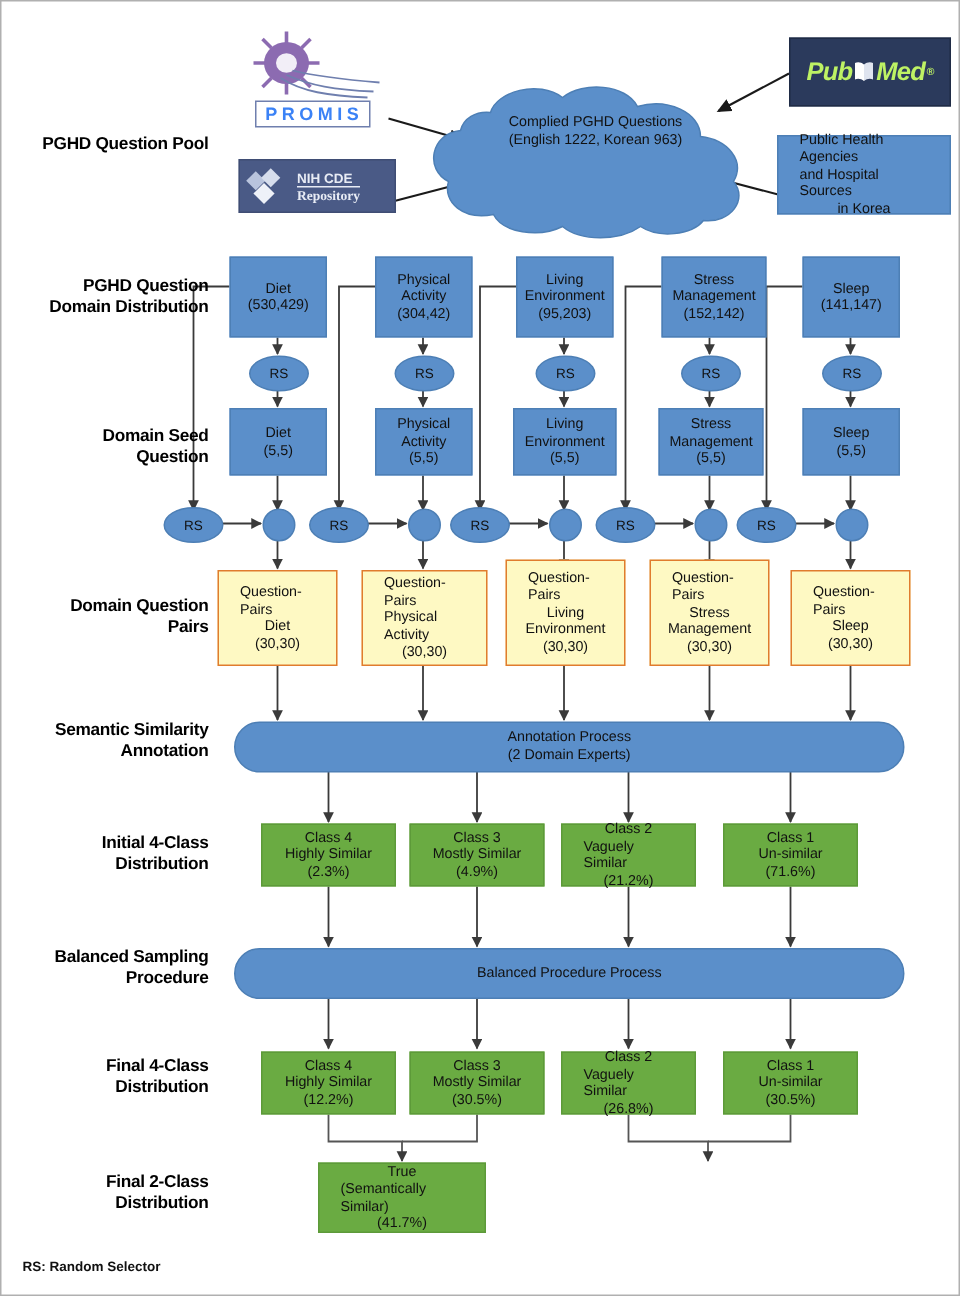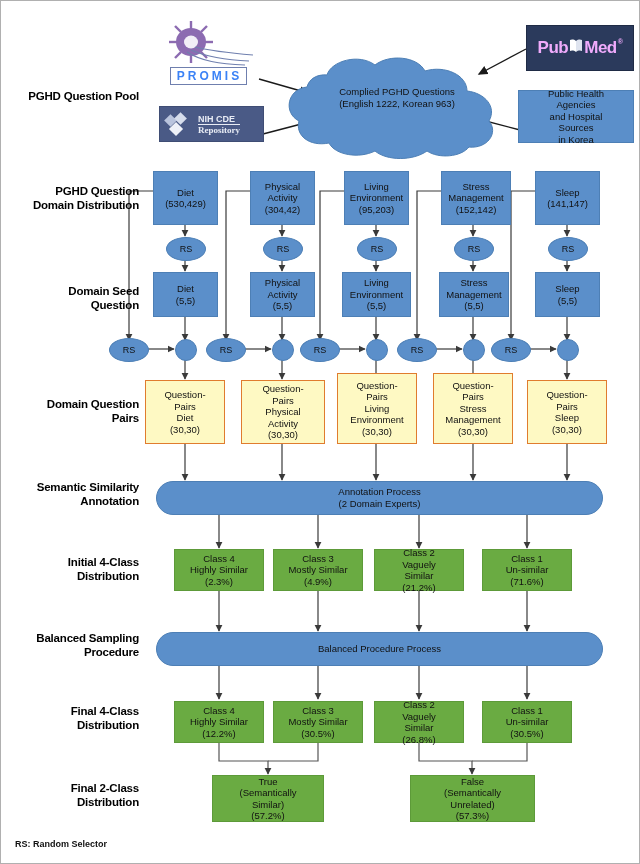--- a/index.html
+++ b/index.html
@@ -2,36 +2,36 @@
 <html><head>
 <meta charset="utf-8">
 <style>
   html,body{margin:0;padding:0;background:#fff;}
   body{font-family:"Liberation Sans", sans-serif;}
   #page{position:relative;width:640px;height:864px;background:#ffffff;
         border:1px solid #b0b0b0;box-sizing:border-box;overflow:hidden;}
   .row-label{position:absolute;text-align:right;font-weight:bold;color:#000;
              font-size:11.5px;line-height:14px;letter-spacing:-0.2px;}
   .box{position:absolute;box-sizing:border-box;display:flex;align-items:center;
-       justify-content:center;text-align:center;font-size:9.5px;line-height:11.5px;
+       justify-content:center;text-align:left;font-size:9.5px;line-height:11.5px;
        color:#111;padding:14px;}
   .blue{background:#5b8fca;border:1px solid #4d7fb5;}
   .orange{background:#fef9c3;border:1px solid #e07c2e;}
   .green{background:#6aab42;border:1px solid #5d9a39;}
   .pill{position:absolute;background:#5b8fca;border:1px solid #4d7fb5;border-radius:999px;
         display:flex;align-items:center;justify-content:center;text-align:center;
         font-size:9.5px;line-height:12px;color:#111;}
   .ell{position:absolute;background:#5b8fca;border:1px solid #4d7fb5;border-radius:50%;
        display:flex;align-items:center;justify-content:center;font-size:9px;color:#111;}
   .dot{position:absolute;background:#5b8fca;border:1px solid #4d7fb5;border-radius:50%;}
   .logo{position:absolute;box-sizing:border-box;}
   #pubmed{background:#2b3a5c;border:1px solid #1f2b45;display:flex;align-items:center;
           justify-content:center;}
-  #pubmed .pm{font-weight:bold;font-size:17px;color:#f0abfc;letter-spacing:-0.5px;
-              display:flex;}
+  #pubmed .pm{font-weight:bold;font-size:17px;color:#bef264;letter-spacing:-0.5px;
+              display:flex;align-items:center;font-style:italic;}
   #pubmed .reg{font-size:7px;vertical-align:super;margin-left:1px;}
   #nihcde{background:#4a5a86;border:1px solid #33406180;display:flex;align-items:center;
           padding-left:4px;gap:4px;}
   #nihcde .txt{color:#e8ecf5;font-size:9px;line-height:10px;font-weight:bold;text-align:left;}
   #nihcde .txt .l2{border-top:1px solid #e8ecf5;font-family:Liberation Serif, serif;}
   #promis{display:flex;flex-direction:column;align-items:center;justify-content:flex-end;}
   #promis .pbox{border:1px solid #6f7fae;color:#3b82f6;font-weight:bold;font-size:12px;
                 letter-spacing:3px;padding:1px 4px 1px 6px;background:#fff;}
   svg.layer{position:absolute;left:0;top:0;width:640px;height:864px;
             pointer-events:none;overflow:visible;}
@@ -193,21 +193,21 @@
   </div>
 
   <svg class="layer">
     <g transform="translate(288,58)">
       <path d="M38,16 C42,2 70,-6 86,6 C100,-5 128,-3 136,12 C156,6 178,16 178,32
                C196,34 208,48 200,62 C210,74 198,90 180,88 C172,98 150,100 138,92
                C124,102 98,102 86,92 C70,100 46,96 40,84 C20,88 6,76 10,62
                C-6,54 -2,30 18,28 C20,20 28,15 38,16 z" fill="#5b8fca" stroke="#4d7fb5" stroke-width="1"></path>
     </g>
   </svg>
-  <div class="cloudtxt" style="left:296px;top:85px;width:200px;">
+  <div class="cloudtxt" style="left:296px;top:75px;width:200px;">
     <div>Complied PGHD Questions</div>
     <div>(English 1222, Korean 963)</div>
   </div>
 
   <div class="box blue" style="left:152px;top:170px;width:65px;height:54px;flex-direction:column;">
     <div>Diet</div>
     <div></div>
     <div>(530,429)</div>
   </div>
   <div class="box blue" style="left:249px;top:170px;width:65px;height:54px;flex-direction:column;">
@@ -376,23 +376,18 @@
   </div>
   <div class="box green" style="left:481px;top:700px;width:90px;height:42px;flex-direction:column;">
     <div>Class 1</div>
     <div>Un-similar</div>
     <div>(30.5%)</div>
   </div>
 
   <div class="box green" style="left:211px;top:774px;width:112px;height:47px;flex-direction:column;">
     <div>True</div>
     <div>(Semantically Similar)</div>
-    <div>(57.2%)</div>
-  </div>
-  <div class="box green" style="left:409px;top:774px;width:125px;height:47px;flex-direction:column;">
-    <div>False</div>
-    <div>(Semantically Unrelated)</div>
-    <div>(57.3%)</div>
+    <div>(41.7%)</div>
   </div>
 
   <div class="footnote" style="left:14px;top:838px;">RS: Random Selector</div>
 
 </div>
 
 </body></html>

